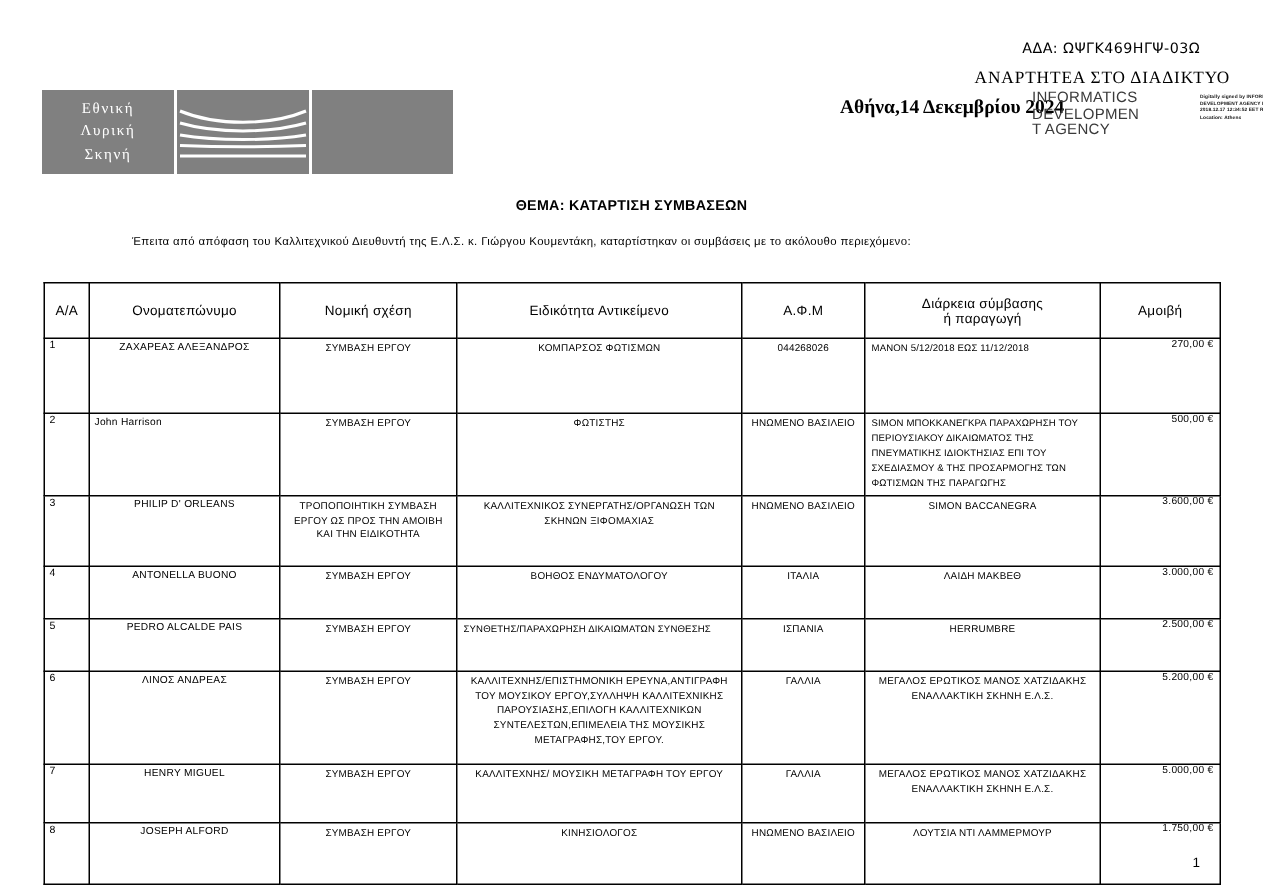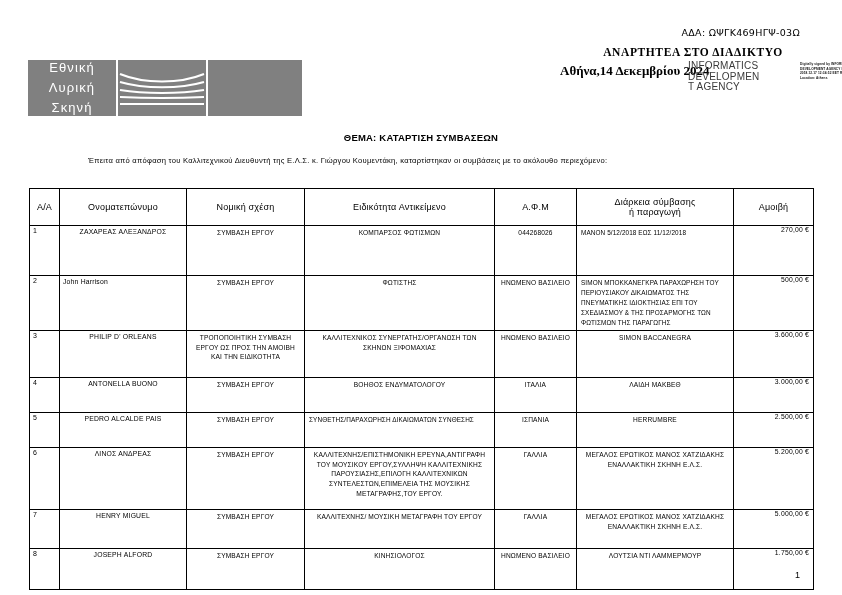--- a/index.html
+++ b/index.html
@@ -39,24 +39,24 @@
   
   .header-right {
     position: absolute;
     top: 26px;
     left: 560px;
     width: 260px;
     text-align: left;
   }
   .anartitea {
     font-family: "Liberation Serif", serif;
-    font-weight: bold;
+    font-weight: normal;
     font-size: 11.5px;
     letter-spacing: 0.6px;
-    text-align: center;
+    text-align: right;
     white-space: nowrap;
     margin-left: 6px;
   }
   .date-line, .prot-line {
     font-family: "Liberation Serif", serif;
     font-weight: bold;
     font-size: 13px;
     white-space: nowrap;
     position: relative;
   }
@@ -111,22 +111,22 @@
   }
   .logo-left  { width: 88px; }
   .logo-mid   { width: 88px; position: relative; }
   .logo-right { width: 98px; }
   .logo-divider {
     width: 2px;
     background: #ffffff;
   }
   .logo-text {
     color: #ffffff;
-    font-family: Liberation Sans, sans-serif;
-    font-size: 13px;
+    font-family: Liberation Serif, serif;
+    font-size: 10px;
     line-height: 1.55;
     letter-spacing: 1.1px;
     text-align: center;
     white-space: pre-line;
   }
   .logo-wave { position: absolute; left: 0; top: 0; }
 
   
   .subject {
     position: absolute;

